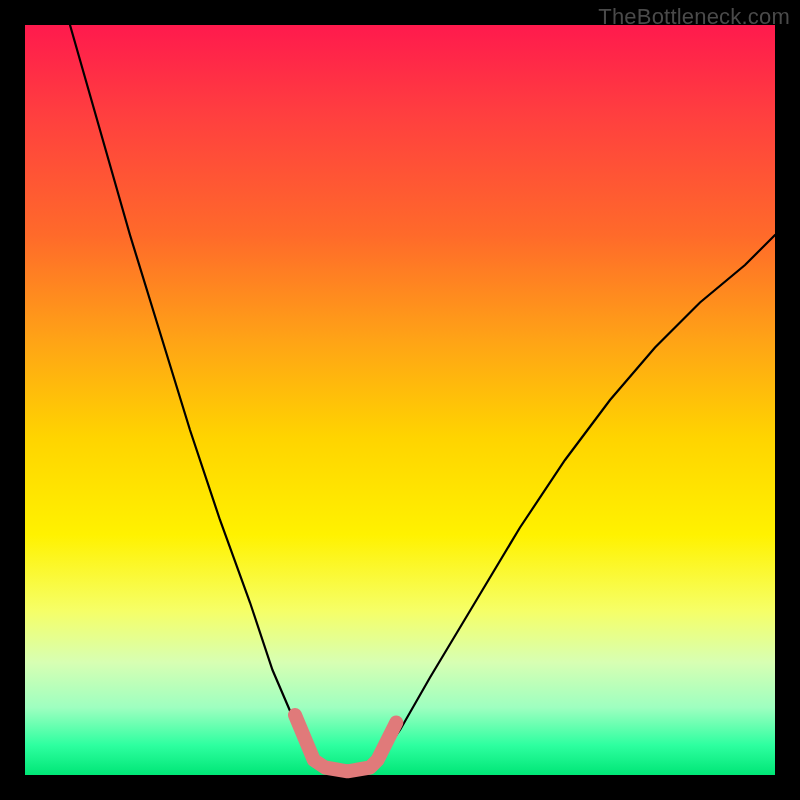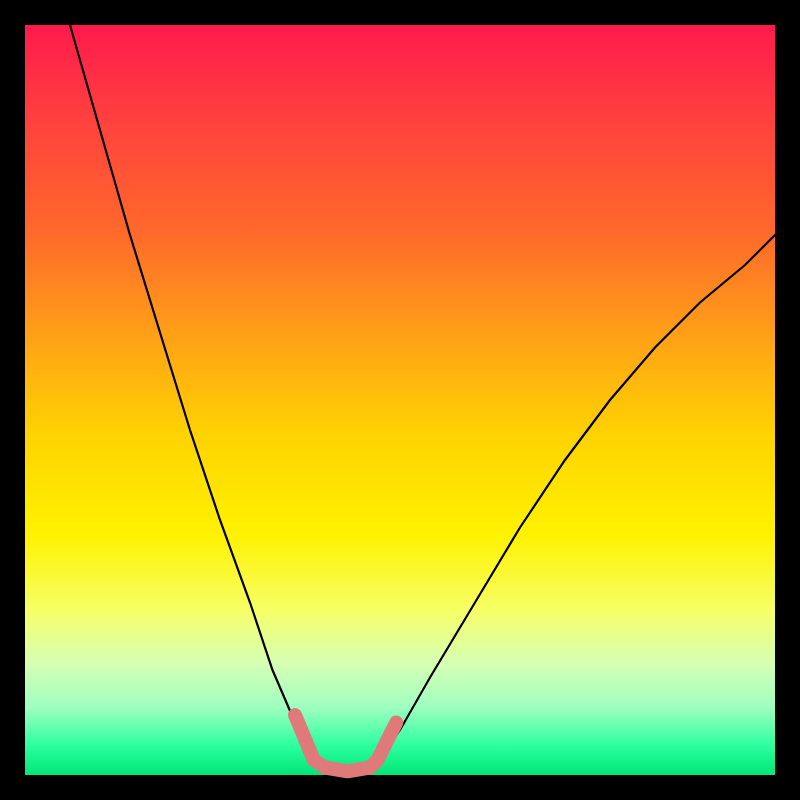--- a/index.html
+++ b/index.html
@@ -52,20 +52,21 @@
     inset: 0;
     width: 100%;
     height: 100%;
     overflow: visible;
   }
 </style>
 </head>
 <body>
 
 <div class="frame">
+  <div class="watermark">TheBottleneck.com</div>
   <div class="plot-area">
     <svg class="curves" viewBox="0 0 750 750" preserveAspectRatio="none">
       <path id="path-left" fill="none" stroke="#000000" stroke-width="2.2" stroke-linecap="round" d="M45.0 0.0 L75.0 105.0 L105.0 210.0 L135.0 307.5 L165.0 405.0 L195.0 495.0 L225.0 577.5 L247.5 645.0 L270.0 697.5 L288.8 735.0"></path>
       <path id="path-right" fill="none" stroke="#000000" stroke-width="2.2" stroke-linecap="round" d="M352.5 735.0 L375.0 705.0 L405.0 652.5 L450.0 577.5 L495.0 502.5 L540.0 435.0 L585.0 375.0 L630.0 322.5 L675.0 277.5 L720.0 240.0 L750.0 210.0"></path>
       <path id="path-salmon" fill="none" stroke="#e07a7a" stroke-width="14" stroke-linecap="round" stroke-linejoin="round" d="M270.0 690.0 L288.8 735.0 L300.0 742.5 L322.5 746.3 L345.0 742.5 L352.5 735.0 L371.3 697.5"></path>
     </svg>
   </div>
 </div>
 
 </body></html>

